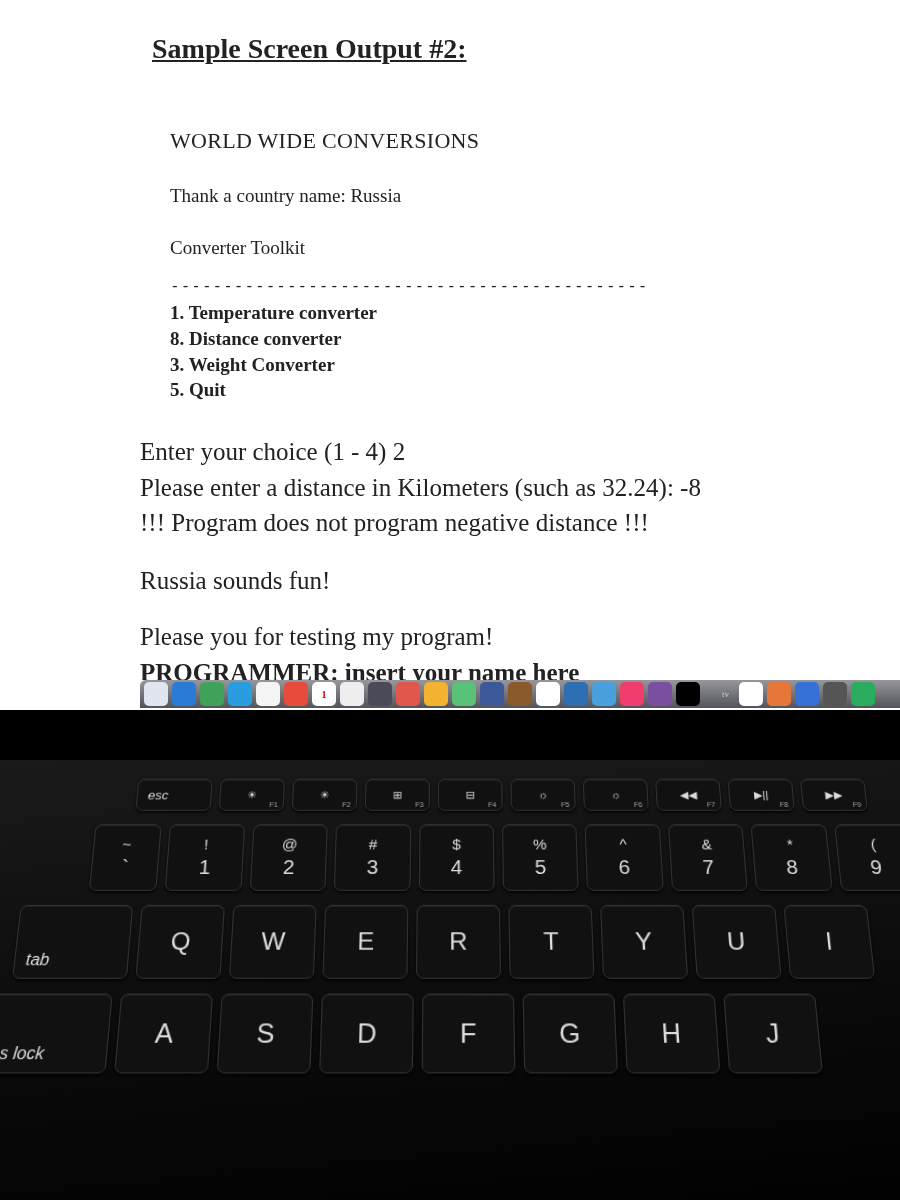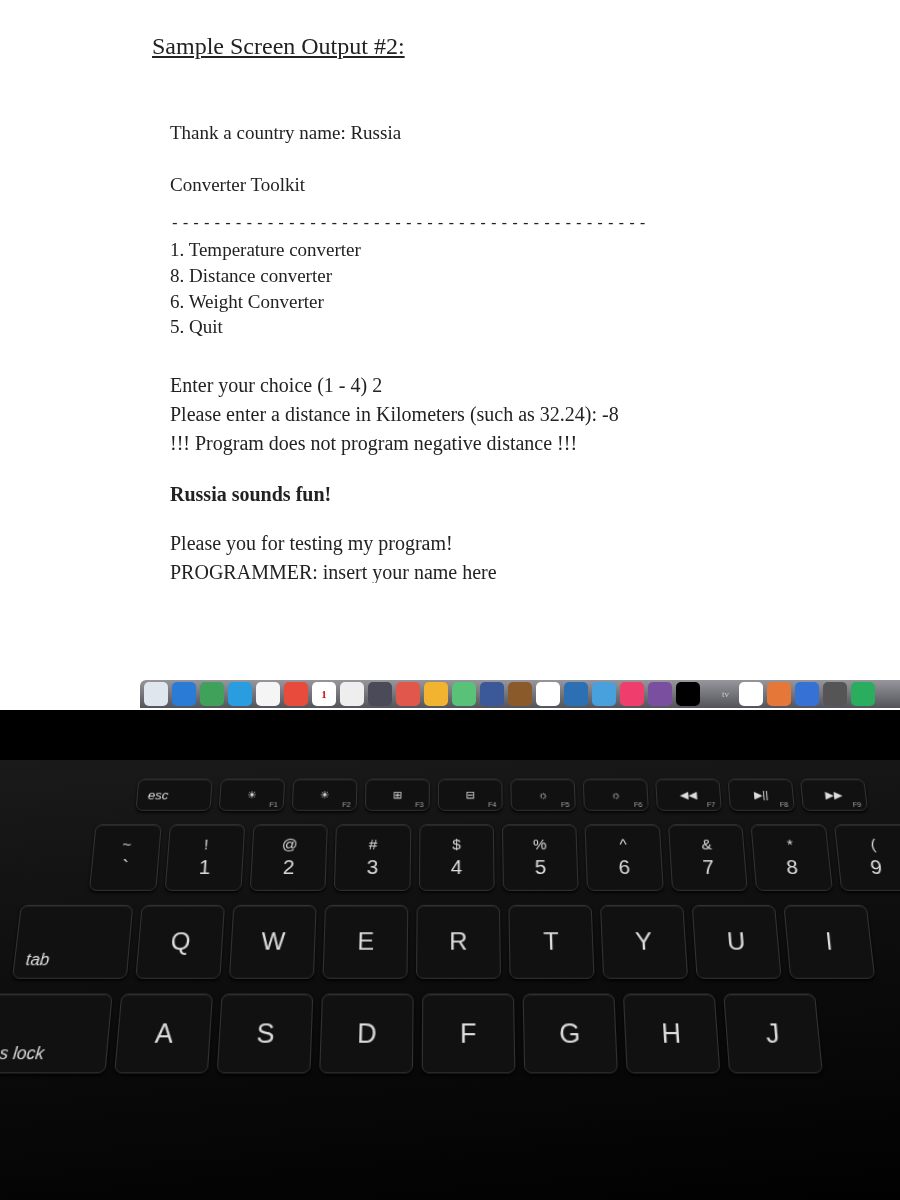--- a/index.html
+++ b/index.html
@@ -19,37 +19,37 @@
       padding: 30px 0 0 140px;
       perspective: 1000px;
       overflow: hidden;
     }
     .content {
       color: #222;
       font-size: 19px;
       line-height: 1.35;
     }
     .title {
-      font-weight: normal;
+      font-weight: bold;
       text-decoration: underline;
-      font-size: 24px;
+      font-size: 28px;
       margin-bottom: 58px;
       margin-left: 12px;
     }
     .section { margin-left: 30px; margin-top: 10px; }
     .app-title { font-size: 22px; margin-bottom: 28px; letter-spacing: 0.3px; }
     .prompt-line { font-size: 19px; margin-bottom: 26px; }
     .toolkit-header { font-size: 19px; margin-bottom: 14px; }
     .dashes { font-family: monospace; letter-spacing: 1px; font-size: 16px; margin-bottom: 4px; }
-    .menu-item { font-size: 19px; line-height: 1.35; }
-    .result-block { margin-top: 32px; margin-left: 30px; font-size: 20px; }
+    .menu-item { font-size: 19px; line-height: 1.35; font-weight: bold; }
+    .result-block { margin-top: 32px; font-size: 25px; }
     .result-block div { margin-bottom: 2px; }
-    .result2 { margin-top: 24px; font-weight: bold; }
+    .result2 { margin-top: 24px; }
     .result3 { margin-top: 22px; }
-    .cutoff { overflow: hidden; max-height: 24px; }
+    .cutoff { overflow: hidden; max-height: 24px; font-weight: bold; }
 
     .dock {
       position: absolute;
       top: 680px;
       left: 140px;
       right: 0;
       height: 28px;
       display: flex;
       gap: 4px;
       align-items: center;
@@ -112,26 +112,27 @@
     .a .key.caps { width: 134px; font-size: 16px; font-style: italic; align-items: flex-start; justify-content: flex-end; padding: 0 0 8px 8px; }
     .tv-badge { font-size: 9px; color: #ccc; padding: 2px 6px; margin-left: 12px; }
   </style>
 </head>
 <body>
 
 <div class="screen-area">
   <div class="content">
     <div class="title">Sample Screen Output #2:</div>
     <div class="section">
+      <div class="app-title">WORLD WIDE CONVERSIONS</div>
       <div class="prompt-line">Thank a country name: Russia</div>
       <div class="toolkit-header">Converter Toolkit</div>
       <div class="dashes">---------------------------------------------</div>
       <div class="menu-item">1. Temperature converter</div>
       <div class="menu-item">8. Distance converter</div>
-      <div class="menu-item">6. Weight Converter</div>
+      <div class="menu-item">3. Weight Converter</div>
       <div class="menu-item">5. Quit</div>
     </div>
     <div class="result-block">
       <div>Enter your choice (1 - 4) 2</div>
       <div>Please enter a distance in Kilometers (such as 32.24): -8</div>
       <div>!!! Program does not program negative distance !!!</div>
       <div class="result2">Russia sounds fun!</div>
       <div class="result3">Please you for testing my program!</div>
       <div class="cutoff">PROGRAMMER: insert your name here</div>
     </div>

